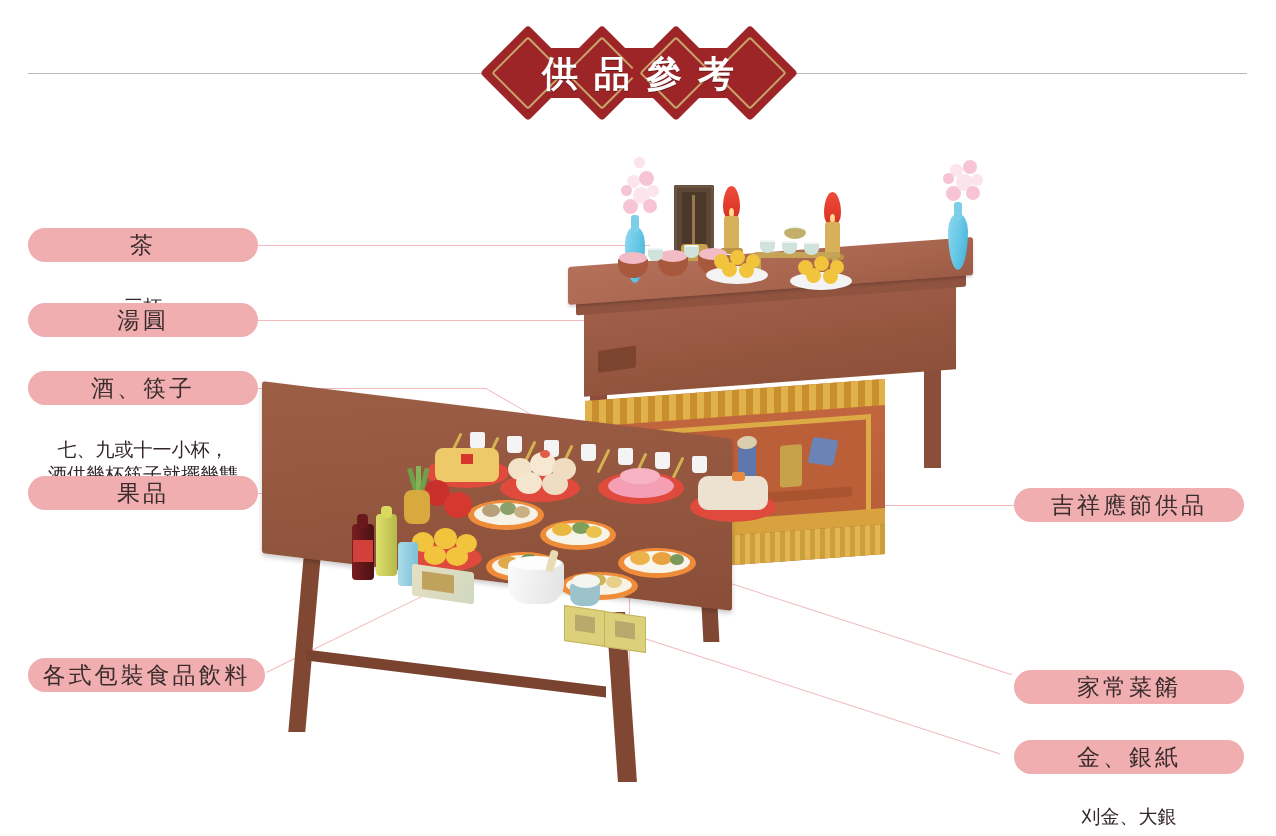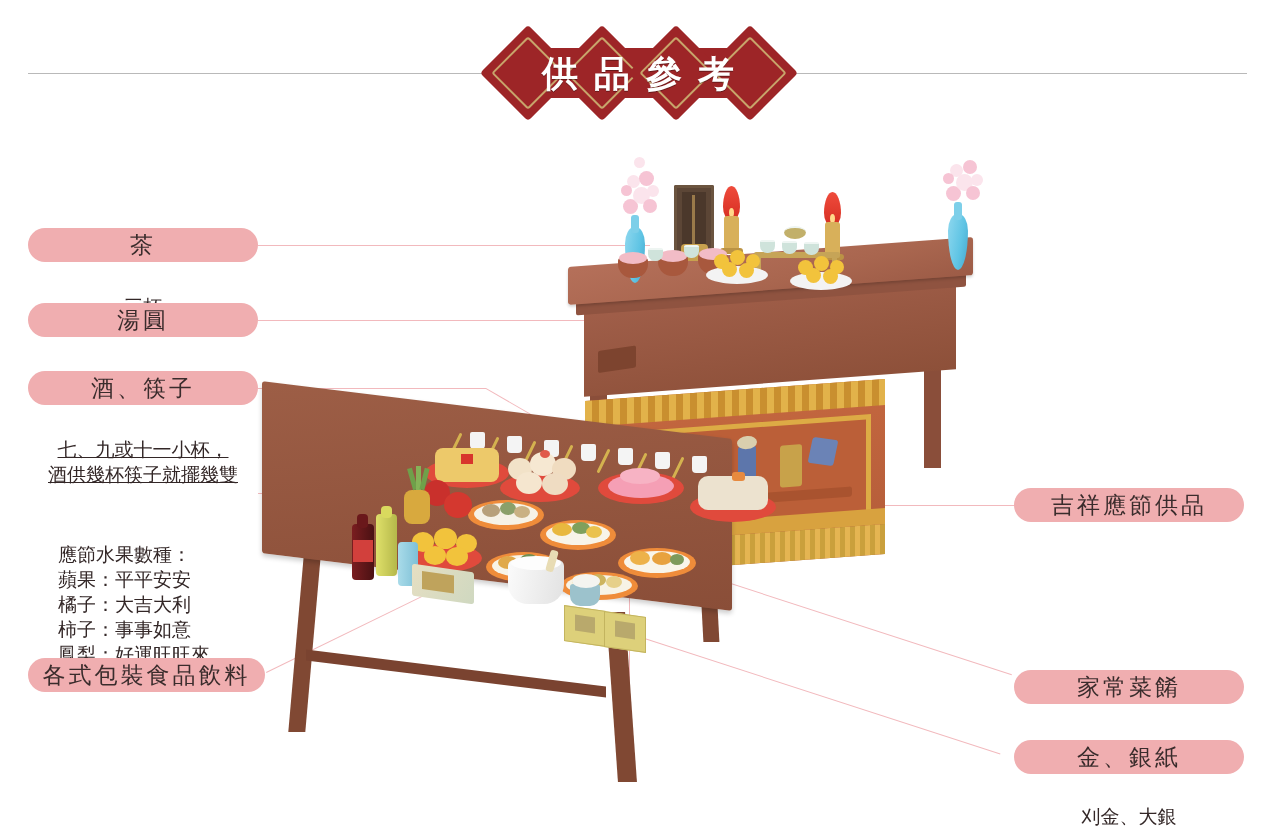--- a/index.html
+++ b/index.html
@@ -425,28 +425,26 @@
   <div class="cap" style="left:28px;top:270px;width:230px;">三杯</div>
 
   <div class="pill" style="left:28px;top:303px;width:230px;">
     <span>湯圓</span>
   </div>
   <div class="cap" style="left:28px;top:345px;width:230px;">三碗</div>
 
   <div class="pill" style="left:28px;top:371px;width:230px;text-align:center;">
     <span>酒、筷子</span>
   </div>
-  <div class="cap" style="left:18px;top:413px;width:250px;text-decoration:underline;">七、九或十一小杯，
+  <div class="cap" style="left:18px;top:413px;width:250px;">七、九或十一小杯，
 酒供幾杯筷子就擺幾雙</div>
 
-  <div class="cap l" style="left:58px;top:518px;width:230px;">應節水果數種：
-蘋果：平平安安
-橘子：大吉大利
-柿子：事事如意
-鳳梨：好運旺旺來</div>
+  <div class="pill" style="left:28px;top:476px;width:230px;">
+    <span>果品</span>
+  </div>
 
   <div class="pill" style="left:28px;top:658px;width:237px;">
     <span>各式包裝食品飲料</span>
   </div>
 
   <div class="pill" style="left:1014px;top:488px;width:230px;">
     <span>吉祥應節供品</span>
   </div>
 
   <div class="pill" style="left:1014px;top:670px;width:230px;">

